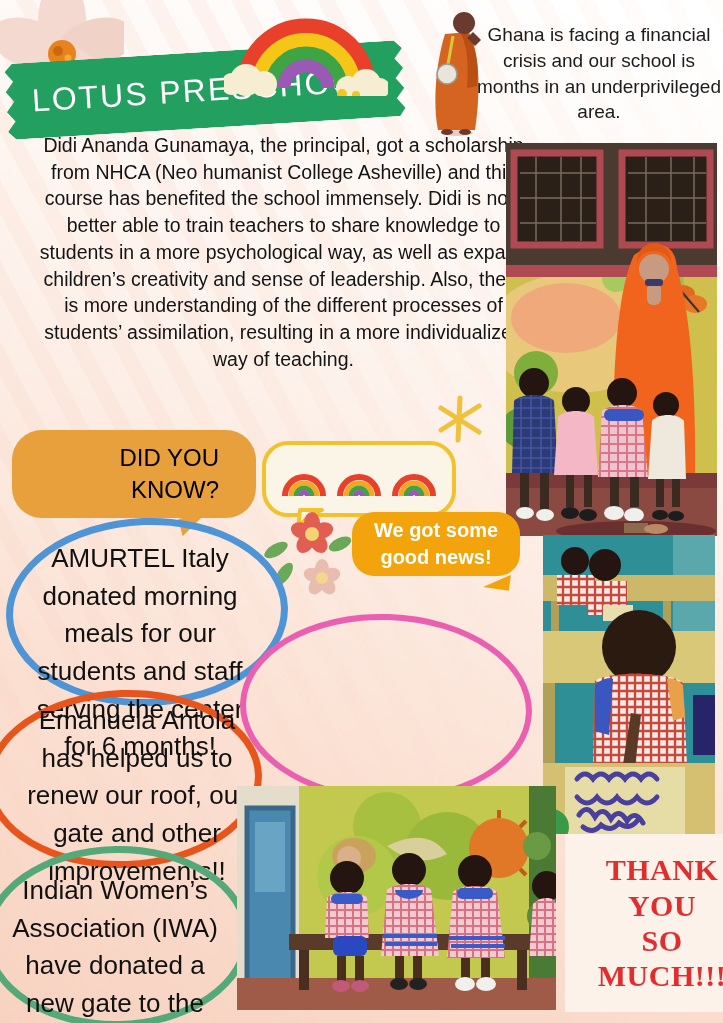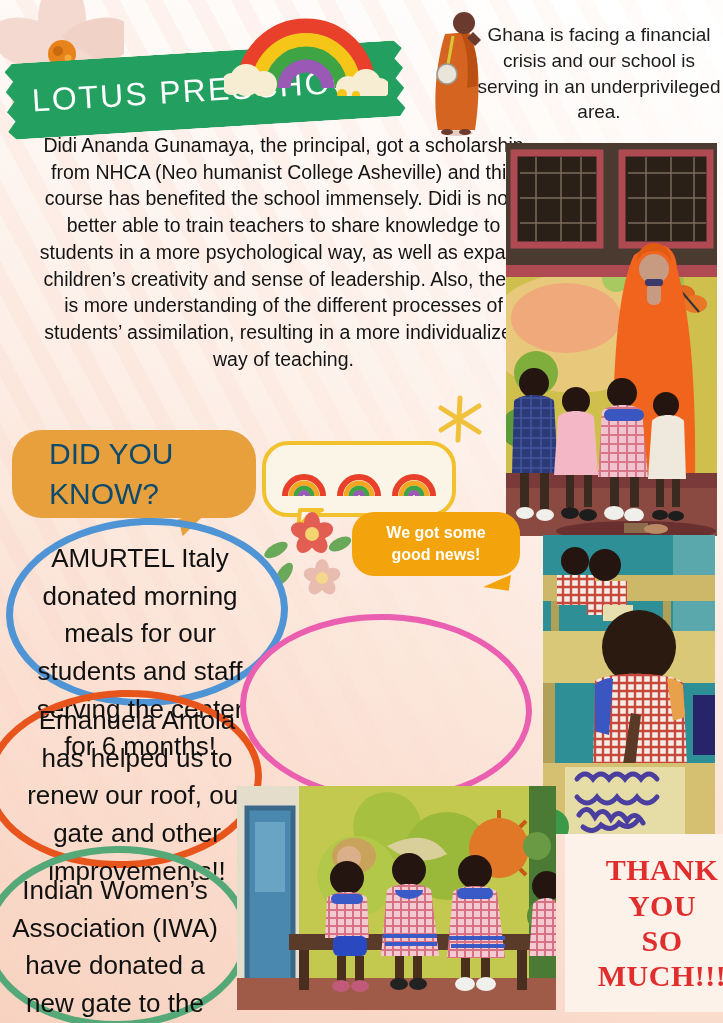--- a/index.html
+++ b/index.html
@@ -35,39 +35,39 @@
   
   .dyk-bubble{
     left:12px;top:430px;width:244px;height:88px;background:#e7a03c;border-radius:30px;
     display:flex;align-items:center;justify-content:center;
   }
   .dyk-bubble .tail{
     position:absolute;right:46px;bottom:-15px;width:0;height:0;
     border-left:30px solid #e7a03c;border-bottom:18px solid transparent;
     transform:rotate(-14deg);
   }
-  .dyk-text{color:#0c4a6e;font-size:30px;line-height:1.35;text-align:left;width:170px;}
+  .dyk-text{color:#000000;font-size:24px;line-height:1.35;text-align:right;width:170px;}
 
   .rainbow-bubble{
     left:262px;top:441px;width:186px;height:68px;background:#faf5e6;
     border:4px solid #f2c12e;border-radius:26px;
     display:flex;align-items:center;justify-content:center;gap:9px;
   }
   .rainbow-bubble .tailsvg{position:absolute;left:26px;bottom:-19px;}
 
   .goodnews-bubble{
     left:352px;top:512px;width:168px;height:64px;background:#f3a40c;border-radius:22px;
     display:flex;align-items:center;justify-content:center;
   }
   .goodnews-bubble .tail{
     position:absolute;right:10px;bottom:-13px;width:0;height:0;
     border-right:26px solid #f3a40c;border-top:16px solid transparent;
     transform:rotate(8deg);
   }
-  .goodnews-text{color:#ffffff;font-size:16px;font-weight:bold;line-height:1.35;text-align:center;width:140px;}
+  .goodnews-text{color:#ffffff;font-size:20px;font-weight:bold;line-height:1.35;text-align:center;width:140px;}
 
   
   .note-ellipse{border-radius:50%;}
   .note-text{color:#111111;font-size:26px;line-height:1.45;text-align:center;font-weight:500;}
 
   .ellipse-amurtel{left:6px;top:518px;width:268px;height:174px;border:7px solid #4f94d4;transform:rotate(-2deg);}
   .text-amurtel{left:22px;top:540px;width:236px;}
   .ellipse-emanuela{left:-14px;top:690px;width:262px;height:164px;border:7px solid #e8551c;transform:rotate(-2deg);}
   .text-emanuela{left:24px;top:702px;width:226px;}
   .ellipse-iwa{left:-16px;top:846px;width:252px;height:168px;border:7px solid #55a878;transform:rotate(-1deg);}
@@ -136,21 +136,21 @@
     <path d="M22 26 C12 58 10 98 15 122 L52 122 C57 88 58 48 46 24 Z" fill="#d4641f"></path>
     <path d="M44 24 C54 40 56 60 54 78 L44 80 C46 56 44 38 38 26 Z" fill="#b94f12"></path>
     <circle cx="41" cy="15" r="11" fill="#6b3a2e"></circle>
     <path d="M50 24 l8 8 -6 6 -8 -8 Z" fill="#6b3a2e"></path>
     <line x1="30" y1="28" x2="24" y2="62" stroke="#d8c838" stroke-width="3"></line>
     <circle cx="24" cy="66" r="10" fill="#e9e5da" stroke="#9a9a92" stroke-width="1.5"></circle>
     <ellipse cx="24" cy="124" rx="6" ry="3" fill="#6b3a2e"></ellipse>
     <ellipse cx="42" cy="124" rx="6" ry="3" fill="#6b3a2e"></ellipse>
   </svg>
 
-  <div class="abs ghana-note">Ghana is facing a financial crisis and  our school is serving in an underprivileged area.</div>
+  <div class="abs ghana-note">Ghana is facing a financial crisis and  our school is months in an underprivileged area.</div>
 
   <div class="abs intro">Didi Ananda Gunamaya, the principal, got a scholarship from NHCA (Neo humanist College Asheville) and this course has benefited the school immensely. Didi is now better able to train teachers to share knowledge to students in a more psychological way, as well as expand children’s creativity and sense of leadership. Also, there is more understanding of the different processes of students’ assimilation, resulting in a more individualized way of teaching.</div>
 
   <div class="abs photo photo1" aria-label="Didi in orange robe praying beside preschool children on a bench in front of a painted mural">
     <svg width="211" height="393" viewBox="0 0 211 393">
       <defs>
         <pattern id="chkNavy" width="10" height="10" patternUnits="userSpaceOnUse">
           <rect width="10" height="10" fill="#2c3a78"></rect>
             <path d="M0 5 H10 M5 0 V10" stroke="#4455a0" stroke-width="1.5"></path>
         </pattern>

